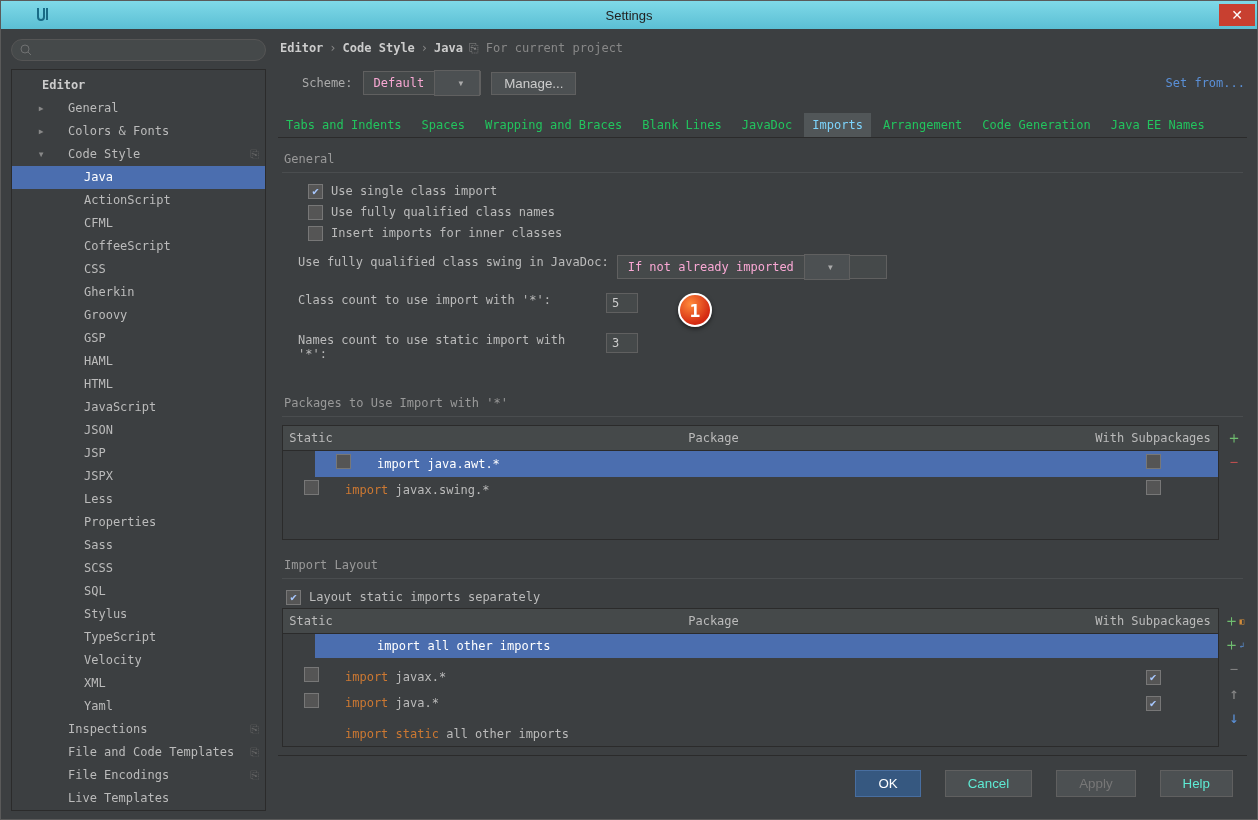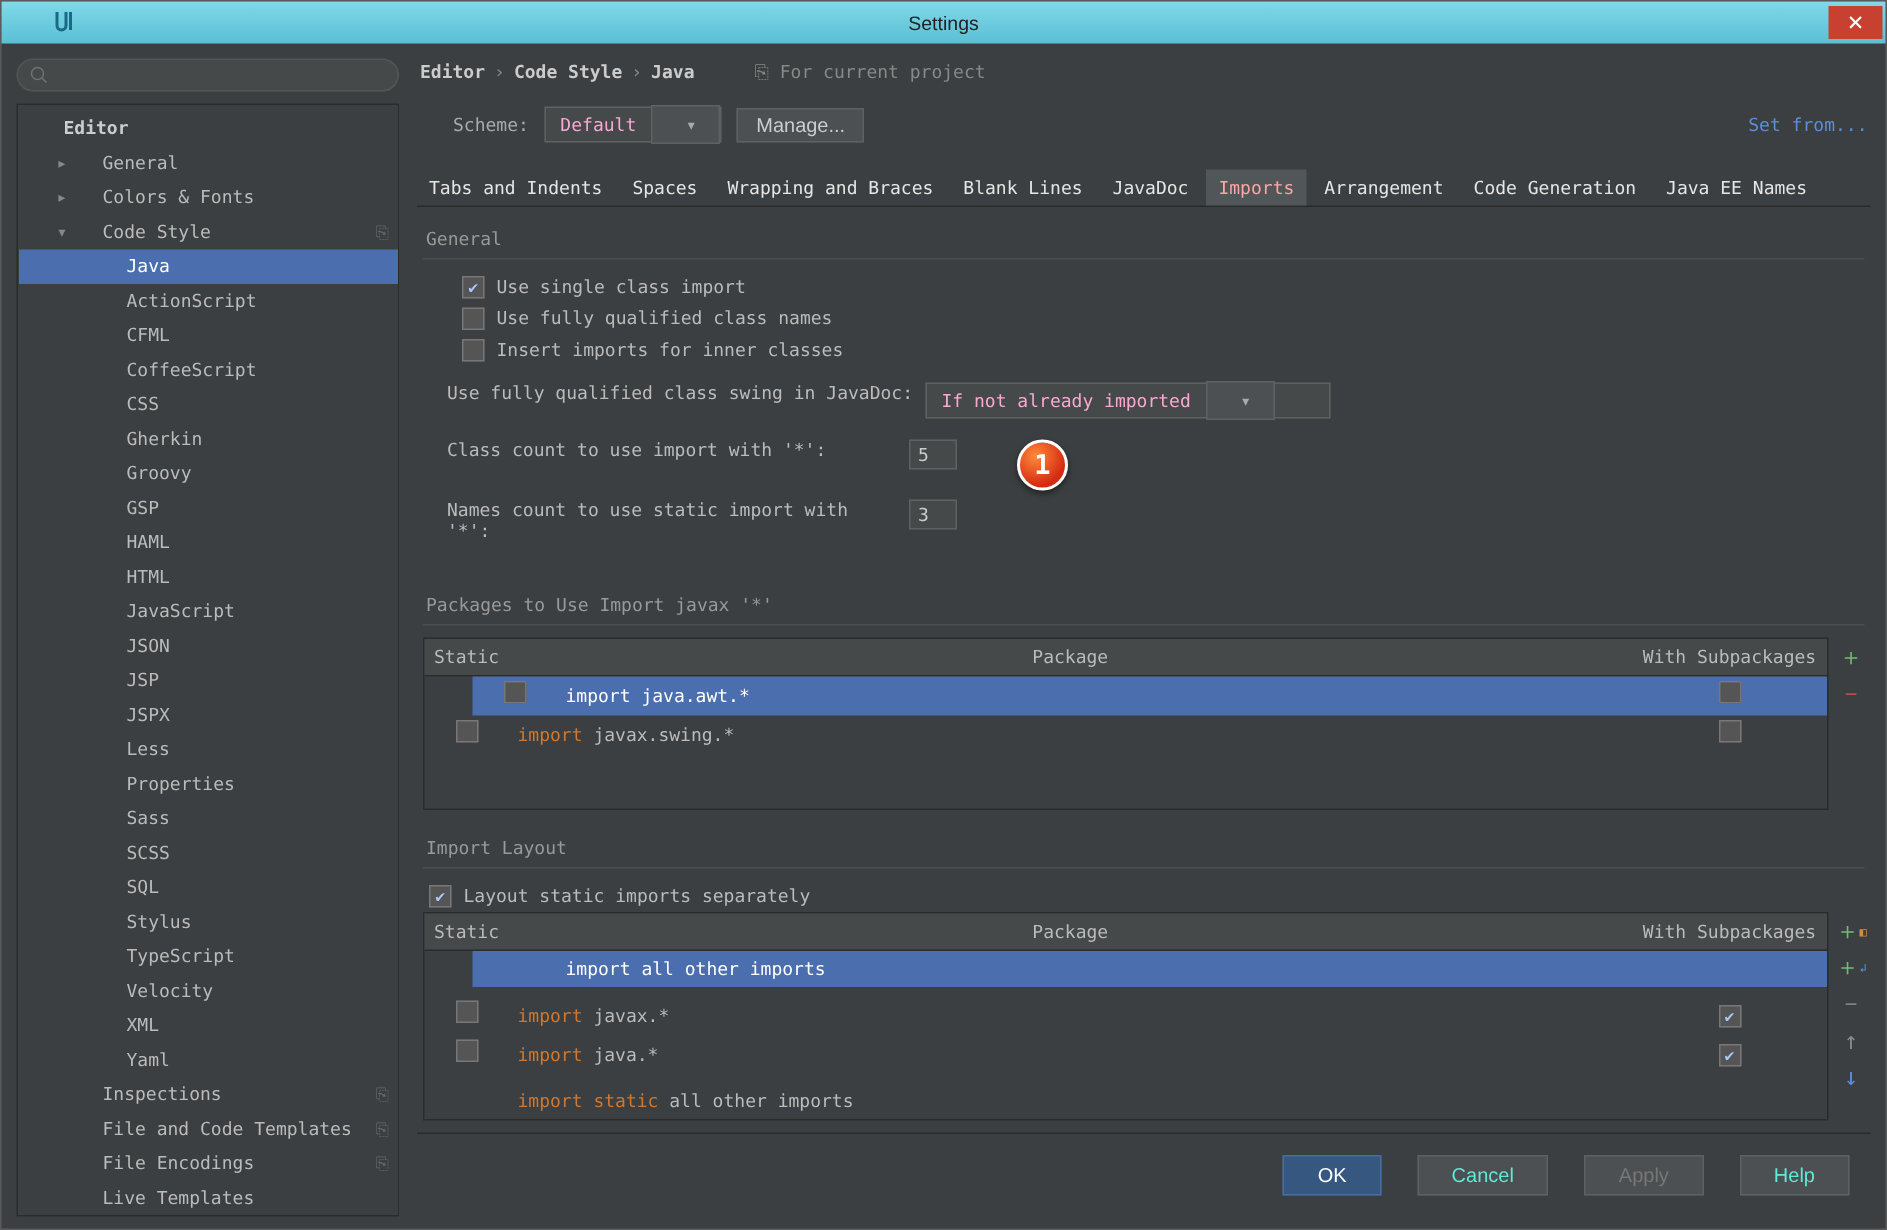--- a/index.html
+++ b/index.html
@@ -101,21 +101,21 @@
   min-width:0;
 }
 .crumbs {
   display:flex; align-items:center;
   gap:6px;
   padding: 2px 2px 10px 2px;
   font-weight:bold;
   color:#ccc;
 }
 .crumbs .sep { color:#888; font-weight:normal;}
-.crumbs .proj { color:#888; font-weight:normal;margin-left:34px;}
+.crumbs .proj { color:#888; font-weight:normal;}
 .scheme-row {
   display:flex; align-items:center; gap:10px;
   padding: 6px 2px 18px 24px;
 }
 .scheme-row label { color:#aaa;}
 .combo {
   display:flex; align-items:center;
   border:1px solid #606060;
   background:#45494a;
   height:24px;
@@ -129,23 +129,23 @@
   padding:3px 12px;
 }
 .setfrom { margin-left:auto; color:#5a8fd6;}
 .tabs {
   display:flex; gap:4px; flex-wrap:wrap;
   border-bottom:1px solid #2b2b2b;
   padding-left:0px;
 }
 .tab {
   padding:5px 8px;
-  color:#e5e5e5;
-}
-.tab.active { background:#515658; color:#fca5a5;}
+  color:#22c55e;
+}
+.tab.active { background:#515658; color:#7dd3fc;}
 .content {
   flex:1;
   overflow:auto;
   padding: 10px 4px 4px 4px;
 }
 .section-title { color:#999; padding:4px 0 6px 2px; border-bottom:1px solid #4a4d4f; margin-bottom:8px;}
 .formrow { display:flex; align-items:flex-start; padding:3px 0 3px 26px; gap:8px;}
 .chk {
   width:15px; height:15px; border:1px solid #777; background:#555; display:inline-flex; align-items:center; justify-content:center;
 }
@@ -390,21 +390,21 @@
           <span class="numin">5</span>
           <div style="width:24px"></div>
           <div class="callout">1</div>
         </div>
         <div class="formrow" style="padding-left:16px;">
           <span style="width:300px;">Names count to use static import with '*':</span>
           <span class="numin">3</span>
         </div>
         <div style="height:28px"></div>
 
-        <div class="section-title">Packages to Use Import javax '*'</div>
+        <div class="section-title">Packages to Use Import with '*'</div>
         <div class="table-wrap">
           <div class="table">
             <div class="thead">
               <div class="th col-static">Static</div>
               <div class="th col-pkg">Package</div>
               <div class="th col-sub">With Subpackages</div>
             </div>
             <div id="pkg-body" style="min-height:88px;">
                 <div class="row sel">
                   <div class="td col-static"><span class="chk"></span></div>

